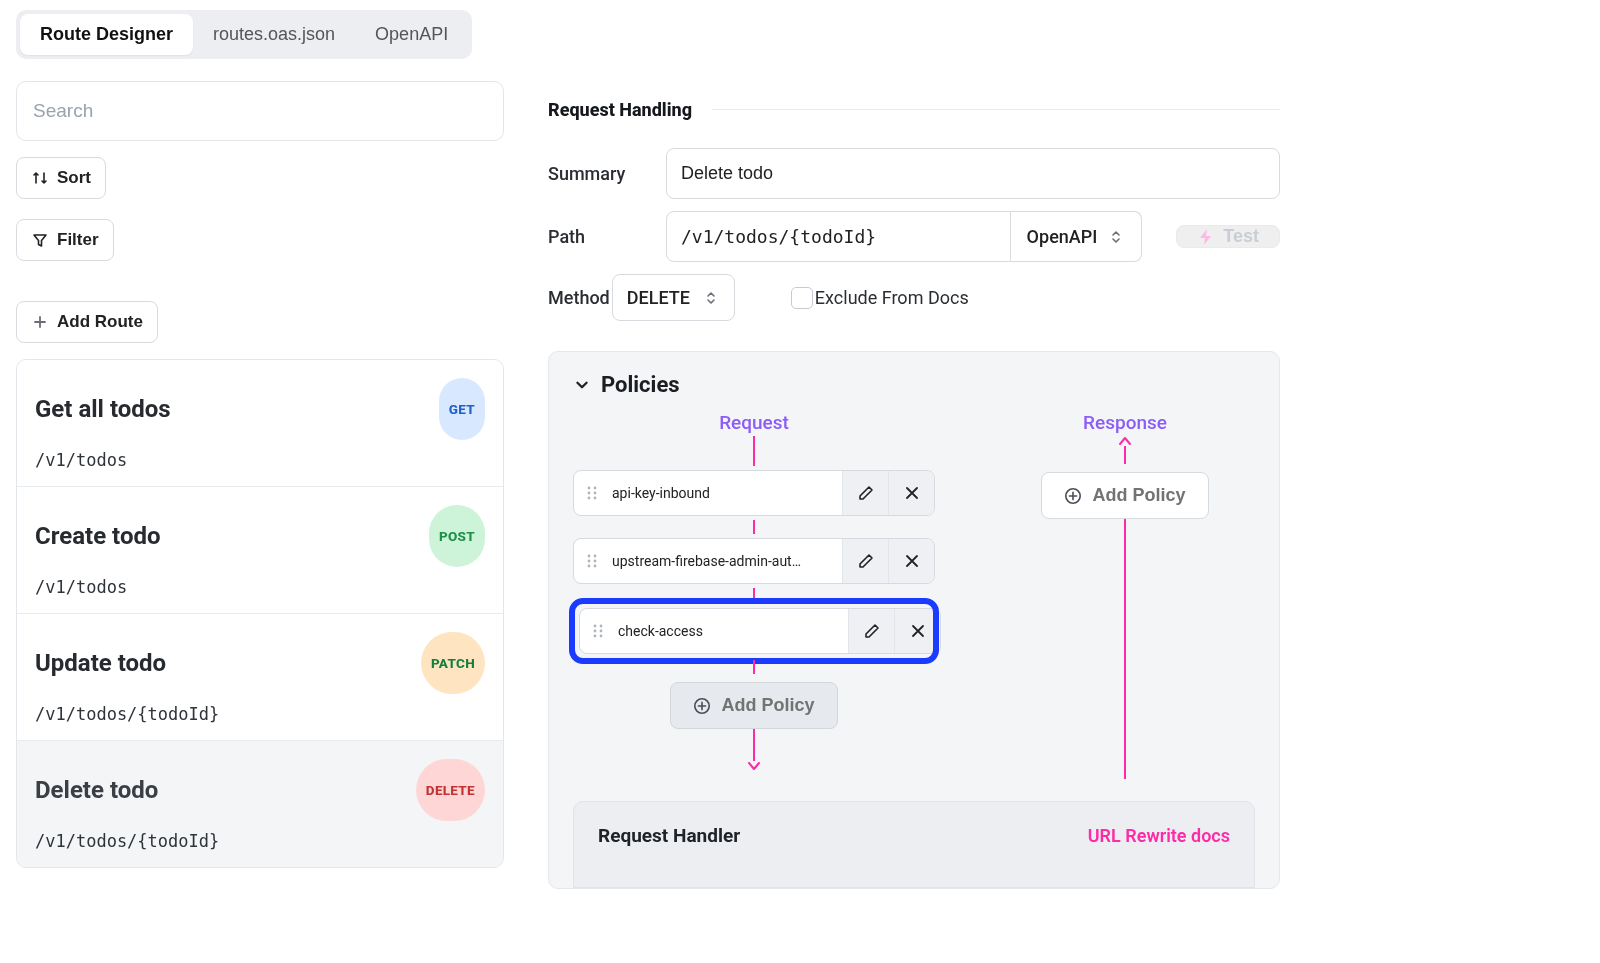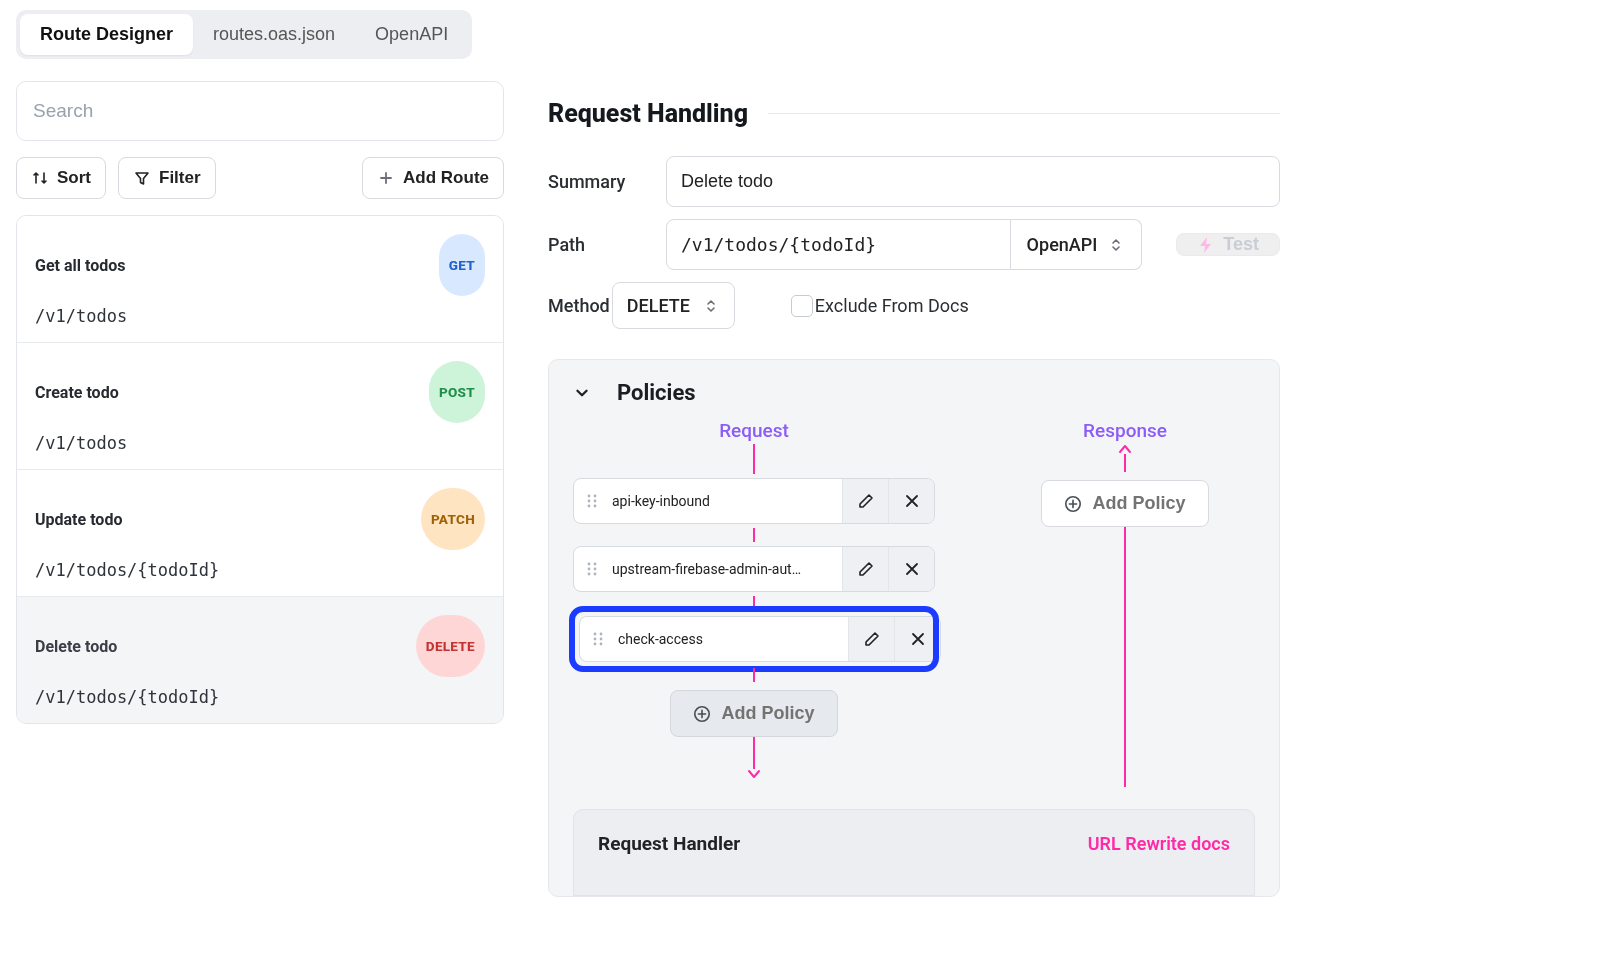--- a/index.html
+++ b/index.html
@@ -34,50 +34,50 @@
   .tab.inactive { color: #555; font-weight: 500; }
   .main-row { display: flex; align-items: flex-start; }
   
   .sidebar { width: 520px; flex: 0 0 520px; padding: 0 16px 16px 16px; }
   .search-wrap { border: 1px solid #e2e5e9; border-radius: 10px; margin-top: 12px; }
   .search {
     width: 100%; border: none; outline: none; padding: 18px 16px;
     font-size: 19px; border-radius: 10px; color: #333;
   }
   .search::placeholder { color: #9aa2ad; }
-  .controls-row { display: flex; gap: 12px; margin: 16px 0; align-items: flex-end; }
+  .controls-row { display: flex; gap: 20px; margin: 16px 0; align-items: flex-start; flex-direction: column; }
   .btn {
     display: inline-flex; align-items: center; gap: 8px;
     border: 1px solid #d7dade; background: #fff; border-radius: 8px;
     padding: 10px 14px; font-size: 17px; font-weight: 600; color: #222;
     cursor: pointer;
   }
   .spacer { flex: 1; }
   .ico { display: inline-flex; width: 18px; height: 18px; align-items: center; justify-content: center; }
   .routes { border: 1px solid #e2e5e9; border-radius: 10px; overflow: hidden; }
   .route {
     padding: 18px 18px 16px 18px; border-bottom: 1px solid #e8ebee; background: #fff;
     cursor: pointer;
   }
   .route:last-child { border-bottom: none; }
   .route.selected { background: #f3f5f7; }
   .route-head { display: flex; align-items: center; justify-content: space-between; }
-  .route-title { font-size: 16px; font-weight: 700; color: #272b30; }
+  .route-title { font-size: 24px; font-weight: 700; color: #272b30; }
   .route.selected .route-title { color: #3b3f45; }
   .route-path { margin-top: 10px; font-family: ui-monospace, SFMono-Regular, Menlo, Consolas, monospace; font-size: 17px; color: #2f343a; }
   .badge { font-size: 13.5px; font-weight: 800; padding: 23px 10px; border-radius: 999px; letter-spacing: .3px; }
   .badge.GET    { background: #d8e9ff; color: #2261c9; }
   .badge.POST   { background: #cdf3d9; color: #1f8f4a; }
-  .badge.PATCH  { background: #ffe4c2; color: #a16207; }
+  .badge.PATCH  { background: #ffe4c2; color: #15803d; }
   .badge.DELETE { background: #ffd6d6; color: #c23434; }
 
   
   .content { flex: 1; padding: 30px 28px 0 28px; max-width: 1050px; }
   .section-title-row { display: flex; align-items: center; gap: 20px; margin-bottom: 28px; }
-  .section-title { font-size: 25px; font-weight: 800; color: #15181c; white-space: nowrap; }
+  .section-title { font-size: 18px; font-weight: 800; color: #15181c; white-space: nowrap; }
   .hr { flex: 1; height: 1px; background: #e6e9ed; }
 
   .form-row { display: flex; align-items: center; gap: 22px; margin-bottom: 12px; }
   .form-label { width: 96px; font-size: 18px; color: #2a2e33; font-weight: 500; }
   .text-input {
     flex: 1; border: 1px solid #d7dade; border-radius: 8px; padding: 14px 14px;
     font-size: 18px; color: #222; outline: none; background: #fff;
   }
   .path-input { font-family: ui-monospace, SFMono-Regular, Menlo, Consolas, monospace; }
   .inline-group { display: flex; align-items: stretch; }
@@ -100,21 +100,21 @@
   .method-row .pair { display: flex; align-items: center; gap: 2px; }
   .checkbox {
     width: 22px; height: 22px; border: 1.5px solid #c6cbd2; border-radius: 5px; display: inline-block; cursor: pointer; background:#fff;
   }
   .check-label { font-size: 18px; color: #2a2e33; }
 
   
   .panel {
     background: #f3f5f7; border: 1px solid #e4e7eb; border-radius: 10px; padding: 20px 24px 0 24px;
   }
-  .panel-title-row { display: flex; align-items: center; gap: 26px; margin-bottom: 14px; cursor: pointer; width: fit-content; }
+  .panel-title-row { display: flex; align-items: center; gap: 10px; margin-bottom: 14px; cursor: pointer; width: fit-content; }
   .panel-title { font-size: 22px; font-weight: 700; color: #1a1d21; }
   .policies-cols { display: flex; gap: 60px; }
   .policies-col { flex: 1; display: flex; flex-direction: column; align-items: center; }
   .policies-col.resp { flex: 0 0 260px; }
   .col-head { font-size: 19px; font-weight: 500; color: #8b5cf6; margin-bottom: 2px; }
   .flow-line { width: 2px; flex: 0 0 30px; height: 30px; background: #ff2aa8; }
 
   .policy {
     display: flex; align-items: stretch; width: 100%; max-width: 450px;
     border: 1px solid #d7dade; border-radius: 8px; background: #fff; overflow: hidden;

